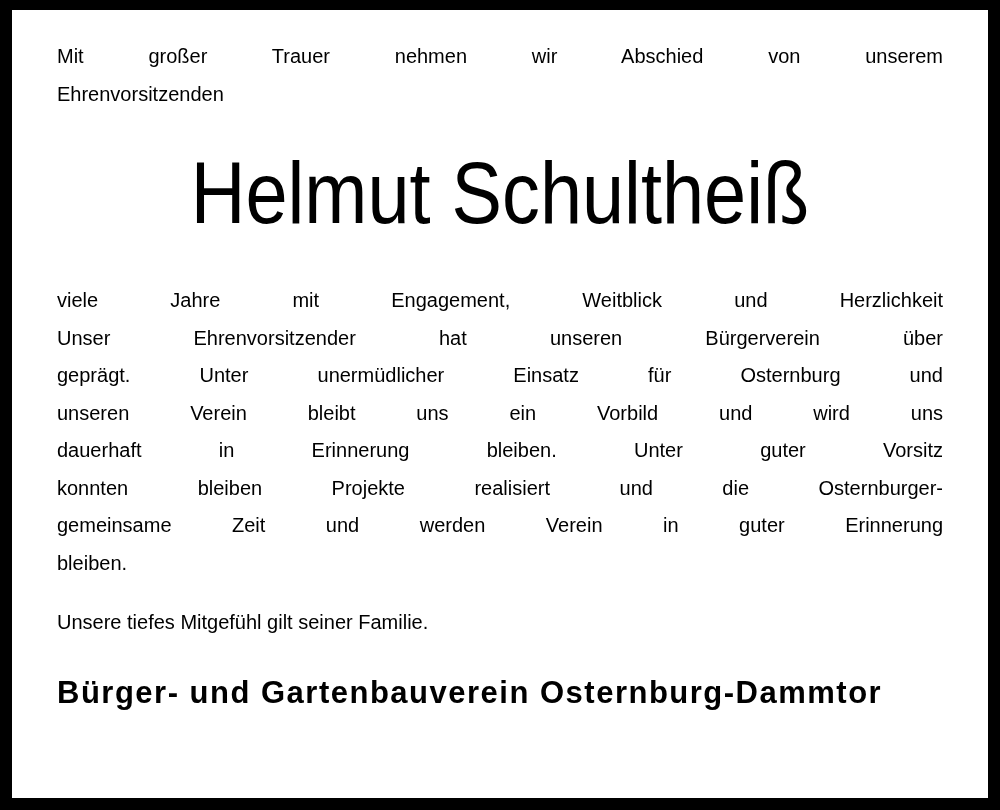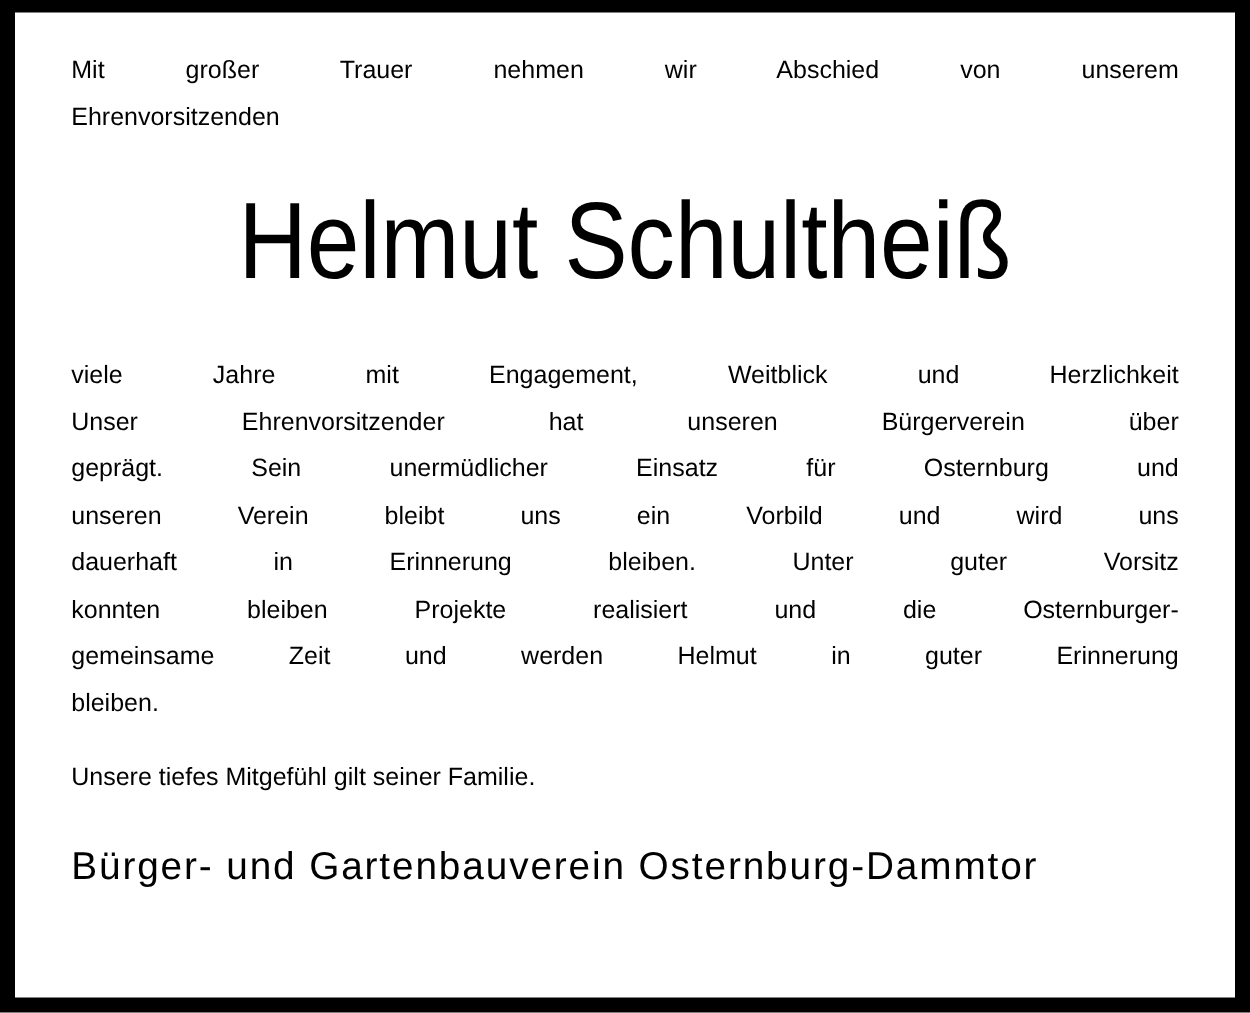--- a/index.html
+++ b/index.html
@@ -55,45 +55,45 @@
   }
   .condolence {
     margin: 22px 0 0 0;
     font-size: 20px;
     line-height: 37.5px;
   }
   .signature {
     margin: 32px 0 0 0;
     font-size: 31px;
     line-height: 37.5px;
-    font-weight: normal;
+    font-weight: bold;
     letter-spacing: 1.5px;
     white-space: nowrap;
   }
 </style>
 </head>
 <body>
 
 <div class="panel">
 
   <p class="intro">
     <span class="line justify">Mit großer Trauer nehmen wir Abschied von unserem</span>
     <span class="line">Ehrenvorsitzenden</span>
   </p>
 
   <h1 class="name">Helmut Schultheiß</h1>
 
   <div class="bodytext">
     <span class="line justify">viele Jahre mit Engagement, Weitblick und Herzlichkeit</span>
     <span class="line justify">Unser Ehrenvorsitzender hat unseren Bürgerverein über</span>
-    <span class="line justify">geprägt. Sein unermüdlicher Einsatz für Osternburg und</span>
+    <span class="line justify">geprägt. Unter unermüdlicher Einsatz für Osternburg und</span>
     <span class="line justify">unseren Verein bleibt uns ein Vorbild und wird uns</span>
     <span class="line justify">dauerhaft in Erinnerung bleiben. Unter guter Vorsitz</span>
     <span class="line justify">konnten bleiben Projekte realisiert und die Osternburger-</span>
-    <span class="line justify">gemeinsame Zeit und werden Helmut in guter Erinnerung</span>
+    <span class="line justify">gemeinsame Zeit und werden Verein in guter Erinnerung</span>
     <span class="line">bleiben.</span>
   </div>
 
   <p class="condolence">Unsere tiefes Mitgefühl gilt seiner Familie.</p>
 
   <p class="signature">Bürger- und Gartenbauverein Osternburg-Dammtor</p>
 
 </div>
 
 </body></html>

